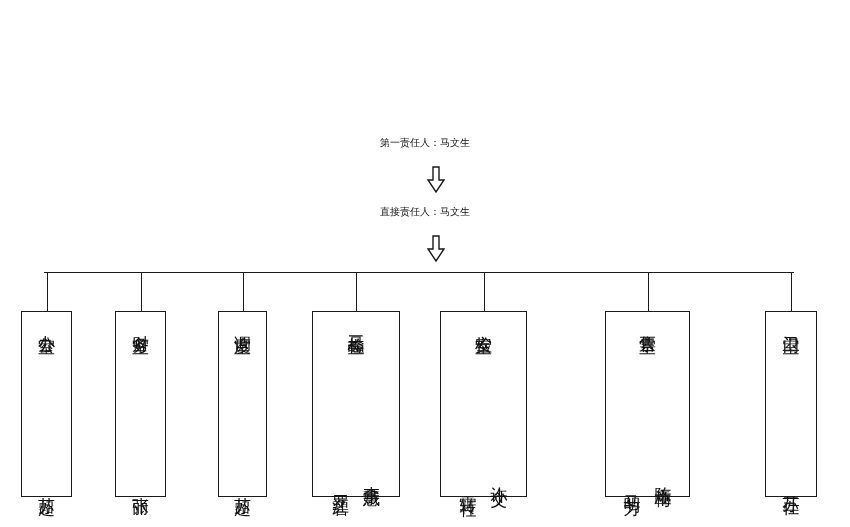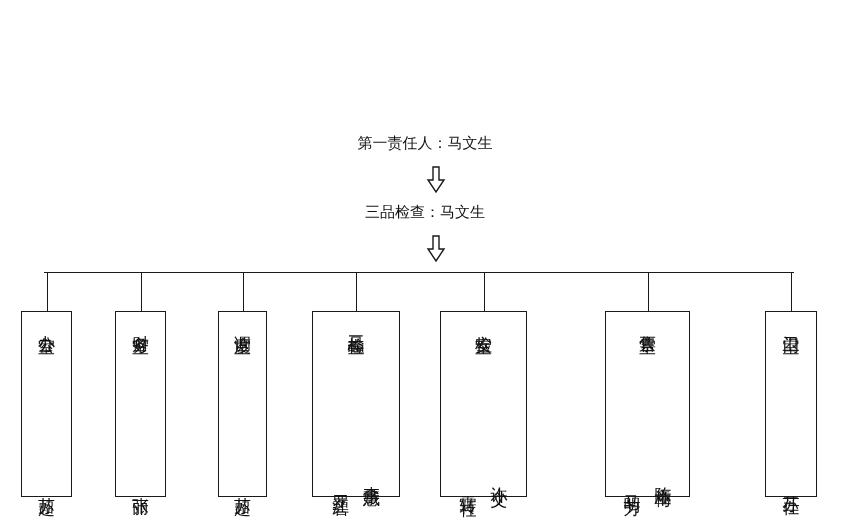--- a/index.html
+++ b/index.html
@@ -33,21 +33,21 @@
     white-space: nowrap;
     font-family: "DejaVu Serif", "Liberation Serif", serif;
   }
 
   
   .resp-row {
     position: absolute;
     left: 0;
     width: 850px;
     text-align: center;
-    font-size: 15px;
+    font-size: 10px;
     line-height: 20px;
     white-space: nowrap;
     font-family: "DejaVu Sans", "Liberation Sans", sans-serif;
   }
   #resp-first  { top: 133px; }
   #resp-direct { top: 202px; }
 
   
   .arrow-down {
     position: absolute;
@@ -136,21 +136,21 @@
 
 
   <div class="resp-row" id="resp-first">第一责任人：马文生</div>
 
   <div class="arrow-down" id="arrow-1">
     <svg width="22" height="28" viewBox="0 0 22 28">
       <path d="M8 1 L8 14 L3 14 L11 26 L19 14 L14 14 L14 1 Z" fill="#ffffff" stroke="#1a1a1a" stroke-width="1.4"></path>
     </svg>
   </div>
 
-  <div class="resp-row" id="resp-direct">三品检查：马文生</div>
+  <div class="resp-row" id="resp-direct">直接责任人：马文生</div>
 
   <div class="arrow-down" id="arrow-2">
     <svg width="22" height="28" viewBox="0 0 22 28">
       <path d="M8 1 L8 14 L3 14 L11 26 L19 14 L14 14 L14 1 Z" fill="#ffffff" stroke="#1a1a1a" stroke-width="1.4"></path>
     </svg>
   </div>
 
   <div id="connector-bar"></div>
 
   <div id="drop-lines">

